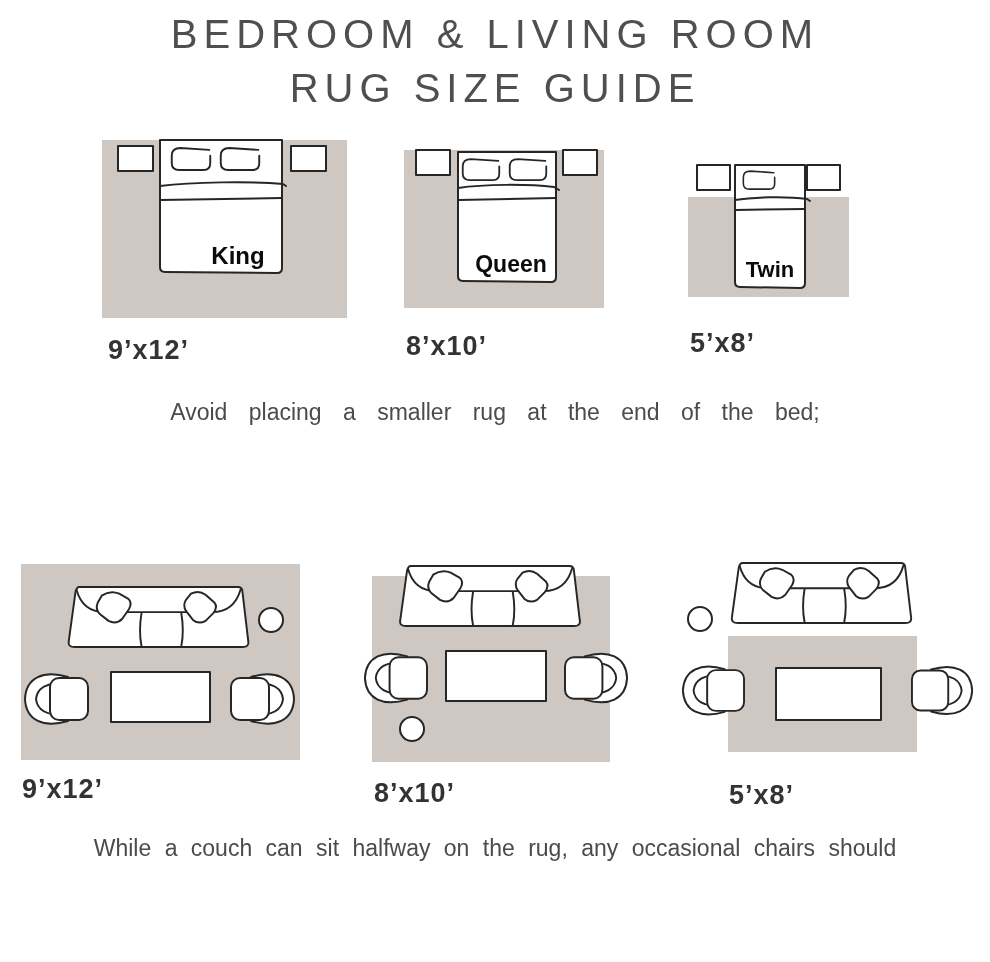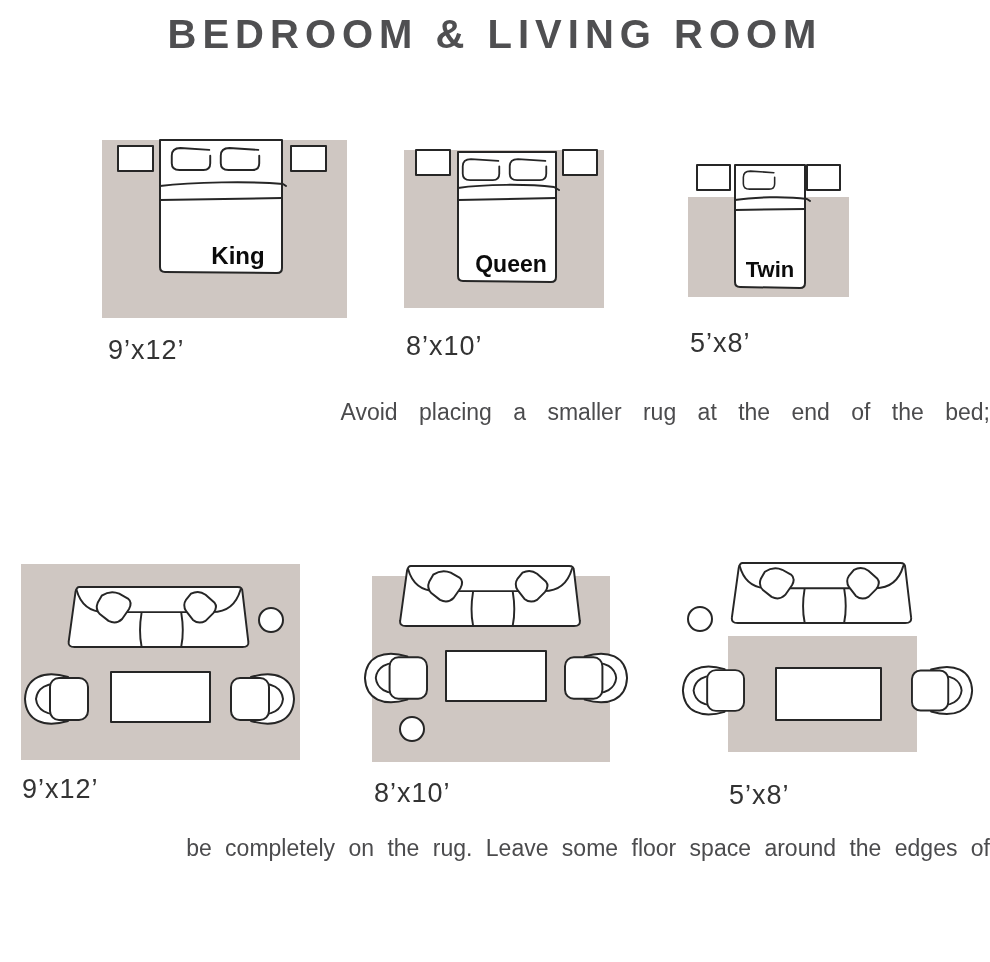--- a/index.html
+++ b/index.html
@@ -9,34 +9,34 @@
     --title:#4f4f51;
     --body:#4b4b4d;
     --label:#333333;
     --bedlabel:#0b0b0b;
   }
   *{margin:0;padding:0;box-sizing:border-box}
   body{background:#fff;font-family:"Liberation Sans",sans-serif}
   .canvas{position:relative;width:990px;height:962px;background:#fff;overflow:hidden}
 
   .title-line{position:absolute;left:0;width:990px;text-align:center;color:var(--title);
-    font-size:40px;letter-spacing:6px;font-weight:700;white-space:nowrap}
+    font-size:40px;letter-spacing:6px;font-weight:400;white-space:nowrap}
   .title-1{top:12px}
   .title-2{top:66px}
 
   .diagram-svg{position:absolute;overflow:visible}
 
   .stroke{fill:none;stroke:var(--outline);stroke-width:2;stroke-linecap:round;stroke-linejoin:round}
   .filled{fill:var(--furn);stroke:var(--outline);stroke-width:2;stroke-linecap:round;stroke-linejoin:round}
   .bed-label{font-family:"Liberation Sans",sans-serif;font-weight:bold;fill:var(--bedlabel)}
 
-  .dim-label{position:absolute;color:var(--label);font-size:27px;font-weight:400;
+  .dim-label{position:absolute;color:var(--label);font-size:27px;font-weight:700;
     letter-spacing:1px;white-space:nowrap}
 
-  .tip{position:absolute;left:0;width:990px;text-align:right;color:var(--body);font-size:23px}
+  .tip{position:absolute;left:0;width:990px;text-align:center;color:var(--body);font-size:23px}
   .tip .line{white-space:nowrap}
   .tip-bedroom{top:390px}
   .tip-bedroom .line{height:45px;line-height:45px}
   .tip-bedroom .line:nth-child(-n+2){word-spacing:15px}
   .tip-living{top:826px}
   .tip-living .line{height:44px;line-height:44px}
   .tip-living .line:nth-child(-n+2){word-spacing:7px}
 </style>
 </head>
 <body>
@@ -58,20 +58,21 @@
       <path class="filled" d="M46,7 C22,0 4,7 3,29 C4,51 22,58 46,51 Z"></path>
       <path class="stroke" d="M40,15 C25,11 15,19 14,29 C15,39 25,47 40,43"></path>
       <rect class="filled" x="28" y="8" width="38" height="42" rx="9"></rect>
     </symbol>
   </defs>
 </svg>
 
 <div class="canvas">
 
   <div class="title-line title-1">BEDROOM &amp; LIVING ROOM</div>
+  <div class="title-line title-2">RUG SIZE GUIDE</div>
 
   <svg class="diagram-svg" style="left:102px;top:140px" width="245" height="178" viewBox="0 0 245 178">
     <rect x="0" y="0" width="245" height="178" fill="#cfc7c2"></rect>
     <rect class="filled" x="16" y="6" width="35" height="25"></rect>
     <rect class="filled" x="189" y="6" width="35" height="25"></rect>
     <g>
       <path class="filled" d="M58,0 L180,0 L180,128 Q180,133 175,133 L63,132 Q58,132 58,127 Z"></path>
       <use href="#sym-pillow" x="66" y="7" width="46" height="25"></use>
       <use href="#sym-pillow" x="115" y="7" width="46" height="25"></use>
       <path class="stroke" d="M58,46 C90,42 150,41 181,44 L184,46"></path>
@@ -144,16 +145,16 @@
     <circle class="filled" cx="24" cy="61" r="12"></circle>
     <use href="#sym-chair" x="4" y="104" width="65" height="57"></use>
     <rect class="filled" x="100" y="110" width="105" height="52"></rect>
     <g transform="translate(299,104) scale(-1,1)">
       <use href="#sym-chair" width="64" height="57"></use>
     </g>
   </svg>
   <div class="dim-label" style="left:729px;top:780px">5’x8’</div>
 
   <div class="tip tip-living">
-    <div class="line">be completely on the rug. Leave some floor space around the edges of</div>
+    <div class="line">While a couch can sit halfway on the rug, any occasional chairs should</div>
   </div>
 
 </div>
 
 </body></html>

